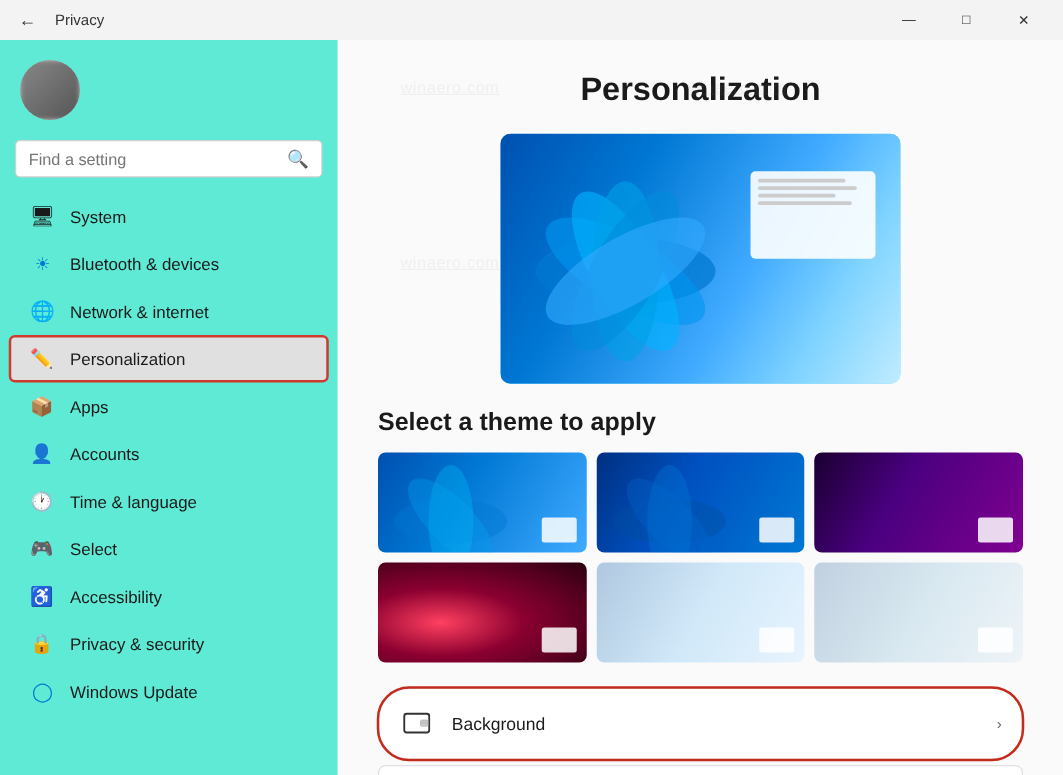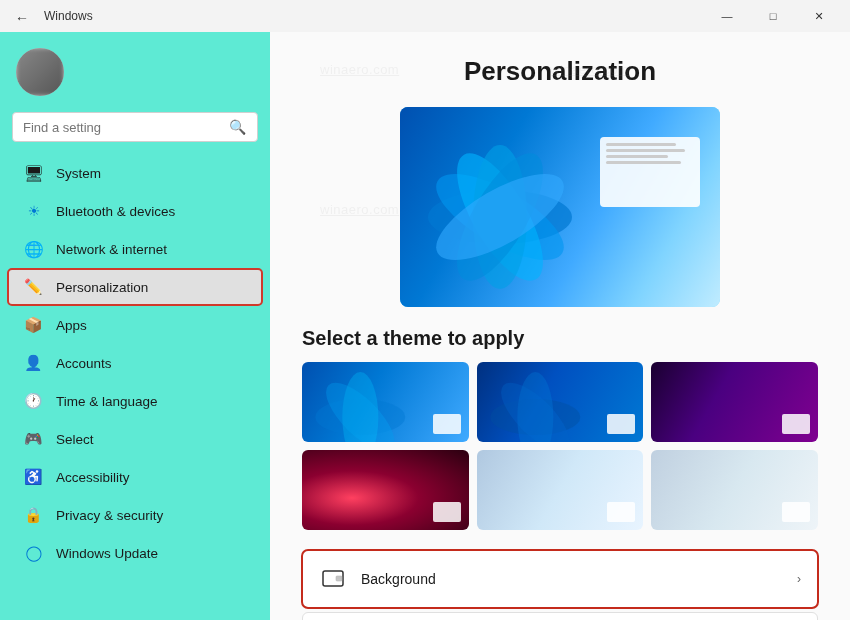--- a/index.html
+++ b/index.html
@@ -296,20 +296,21 @@
       border-radius: 6px;
       margin-bottom: 4px;
       cursor: pointer;
       gap: 14px;
       position: relative;
     }
 
     .settings-item.highlighted {
       outline: 2px solid #c42b1c;
       outline-offset: -1px;
+      border-radius: 25px;
     }
 
     .settings-item-icon {
       width: 28px;
       height: 28px;
       display: flex;
       align-items: center;
       justify-content: center;
       font-size: 18px;
       flex-shrink: 0;
@@ -348,21 +349,21 @@
     }
   </style>
 </head>
 <body>
 
 <div class="window">
 
   <div class="titlebar">
     <div class="titlebar-left">
       <div class="titlebar-back">←</div>
-      <span class="titlebar-title">Windows</span>
+      <span class="titlebar-title">Privacy</span>
     </div>
     <div class="titlebar-controls">
       <div class="titlebar-btn">—</div>
       <div class="titlebar-btn">□</div>
       <div class="titlebar-btn close">✕</div>
     </div>
   </div>
 
   <div class="content">
 

